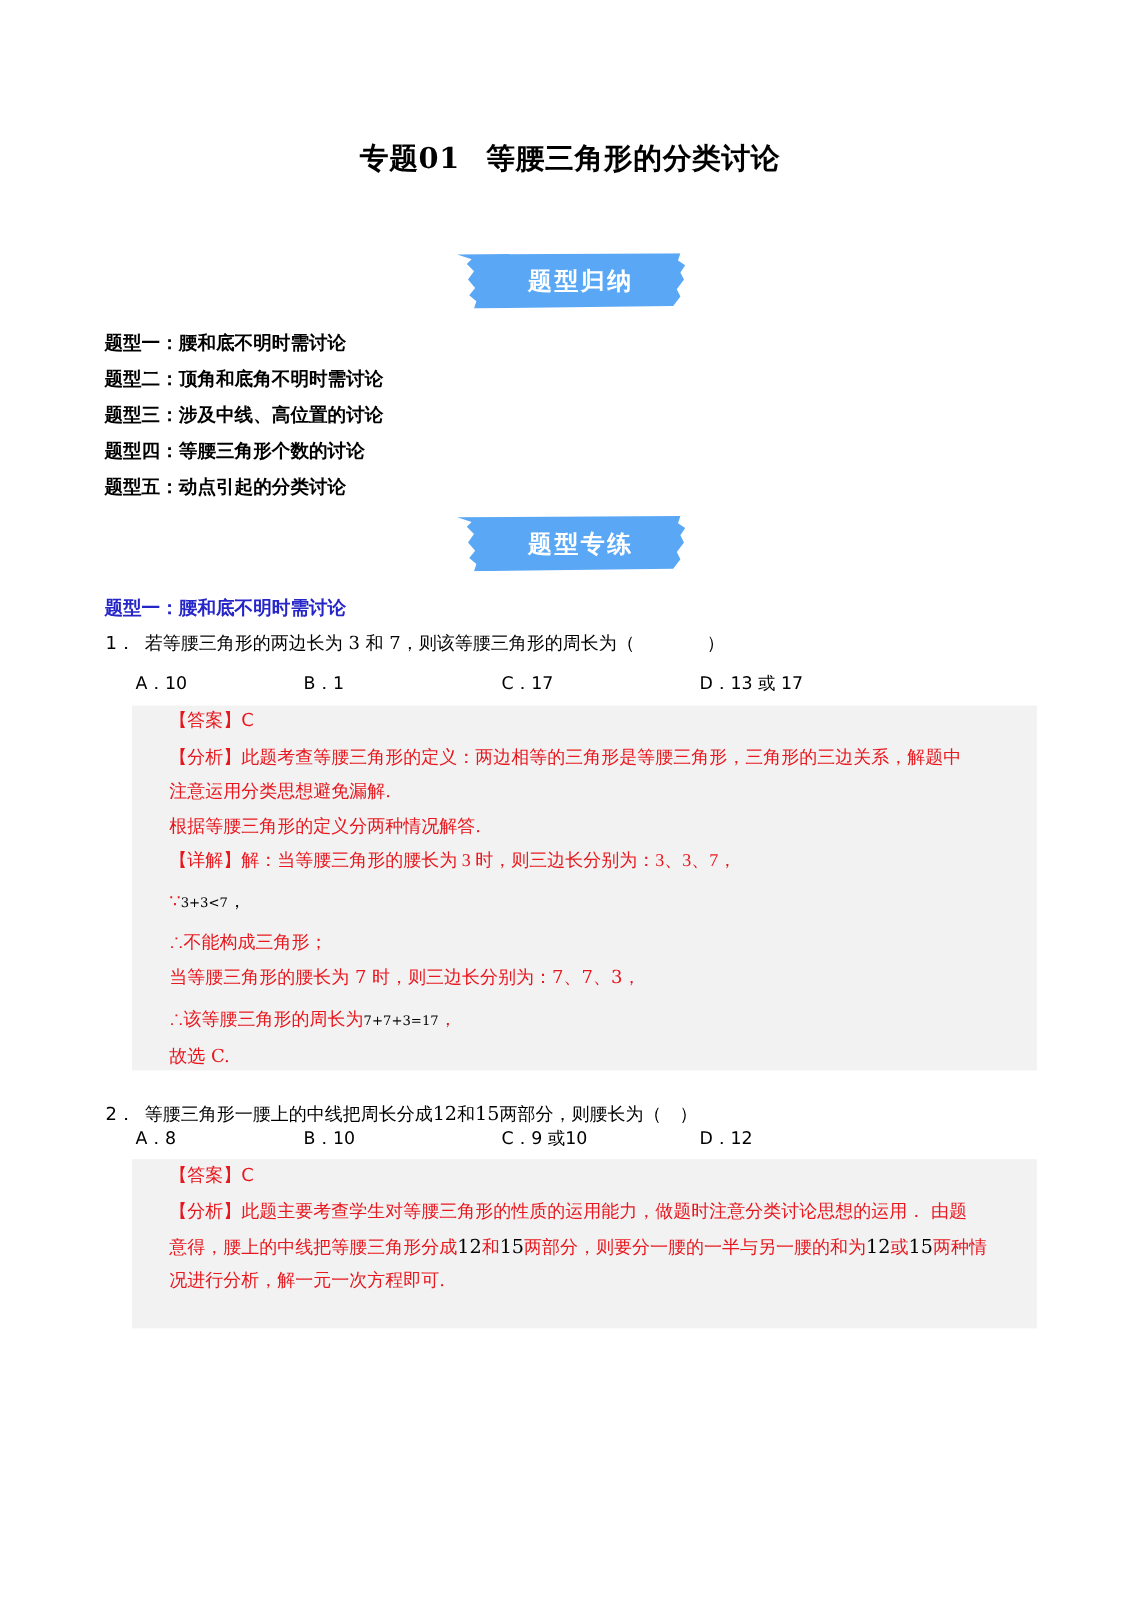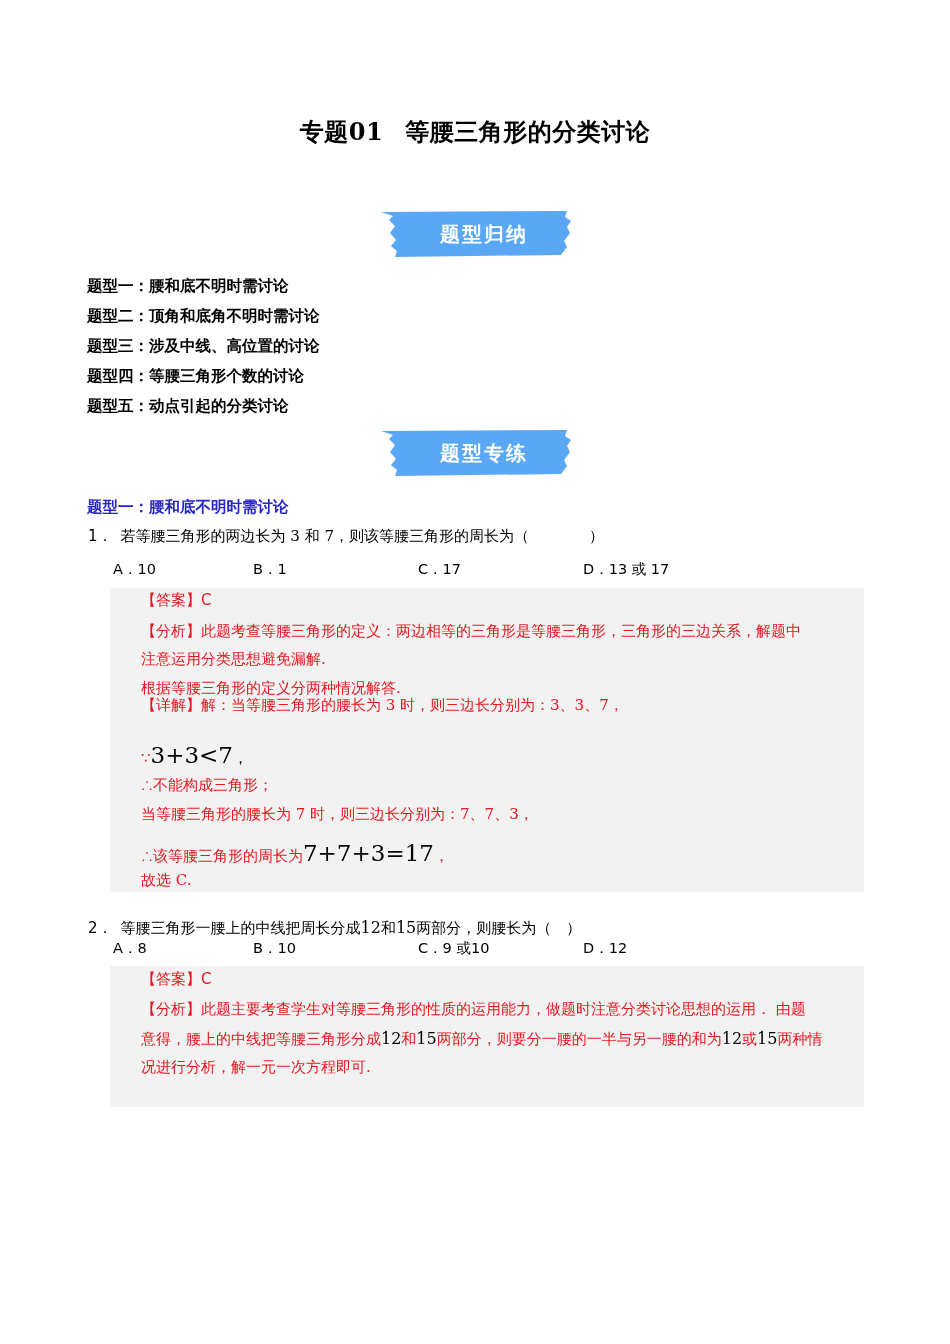--- a/index.html
+++ b/index.html
@@ -18,21 +18,21 @@
   .section-heading { position: absolute; left: 87px; top: 497px; font-size: 15.5px;
                      font-weight: bold; color: #2626c8; }
   .question { position: absolute; left: 88px; font-size: 15px; }
   .question .qnum { font-family: "DejaVu Sans", sans-serif; margin-right: 8px; }
   .options { position: absolute; left: 113px; width: 760px; font-size: 14.5px;
              font-family: "DejaVu Sans", sans-serif; }
   .options .opt { position: absolute; top: 0; white-space: nowrap; }
   .answer-box { position: absolute; left: 110px; width: 754px; background: #f2f2f2; }
   .line { position: absolute; left: 3px; color: #e8171e; font-size: 15px; white-space: nowrap; margin-left: 28px; }
   .line .sans { font-family: "DejaVu Sans", sans-serif; }
-  .line .math { color: #000; font-size: 23px; }
+  .line .math { color: #000; font-size: 11px; }
   .line .black { color: #000; }
 </style>
 </head>
 <body>
 
 <div class="page-title">
   <span class="num">专题01</span><span>等腰三角形的分类讨论</span>
 </div>
 
 <div class="banner" style="top:211px;">
@@ -71,21 +71,21 @@
 
 <div class="answer-box" style="top:588px;height:304px;">
   <div class="line" style="top:3px;">
     <span>【答案】</span><span class="sans">C</span>
   </div>
   <div class="line" style="top:34px;">
     <span>【分析】</span><span>此题考查等腰三角形的定义：两边相等的三角形是等腰三角形，三角形的三边关系，解题中</span>
   </div>
   <div class="line" style="top:62px;">注意运用分类思想避免漏解.</div>
   <div class="line" style="top:91px;">根据等腰三角形的定义分两种情况解答.</div>
-  <div class="line" style="top:108px;">
+  <div class="line" style="top:120px;font-family:Liberation Serif, serif;">
     <span>【详解】</span><span>解：当等腰三角形的腰长为 3 时，则三边长分别为：3、3、7，</span>
   </div>
   <div class="line" style="top:154px;">
     <span>∵</span><span class="math">3+3&lt;7</span><span class="black">，</span>
   </div>
   <div class="line" style="top:188px;text-align:center;">∴不能构成三角形；</div>
   <div class="line" style="top:217px;">当等腰三角形的腰长为 7 时，则三边长分别为：7、7、3，</div>
   <div class="line" style="top:252px;">
     <span>∴该等腰三角形的周长为</span><span class="math">7+7+3=17</span><span>，</span>
   </div>

